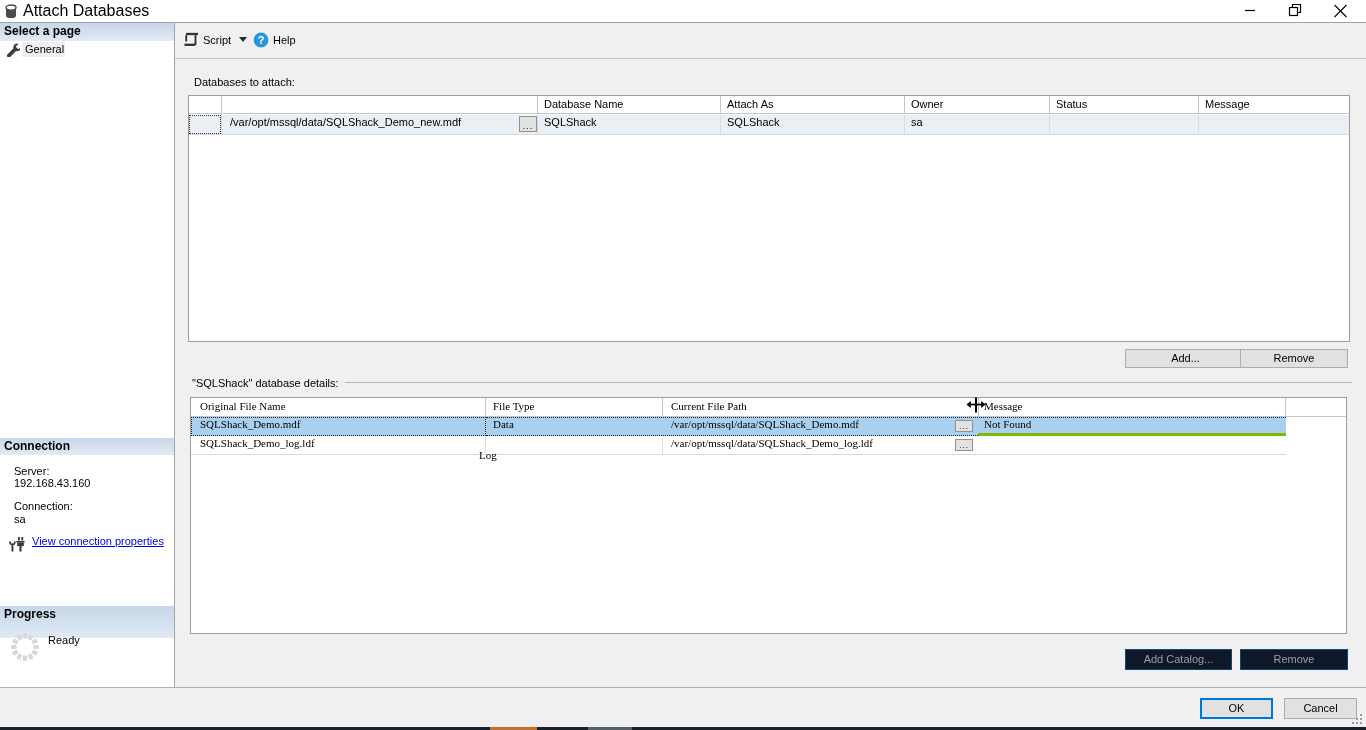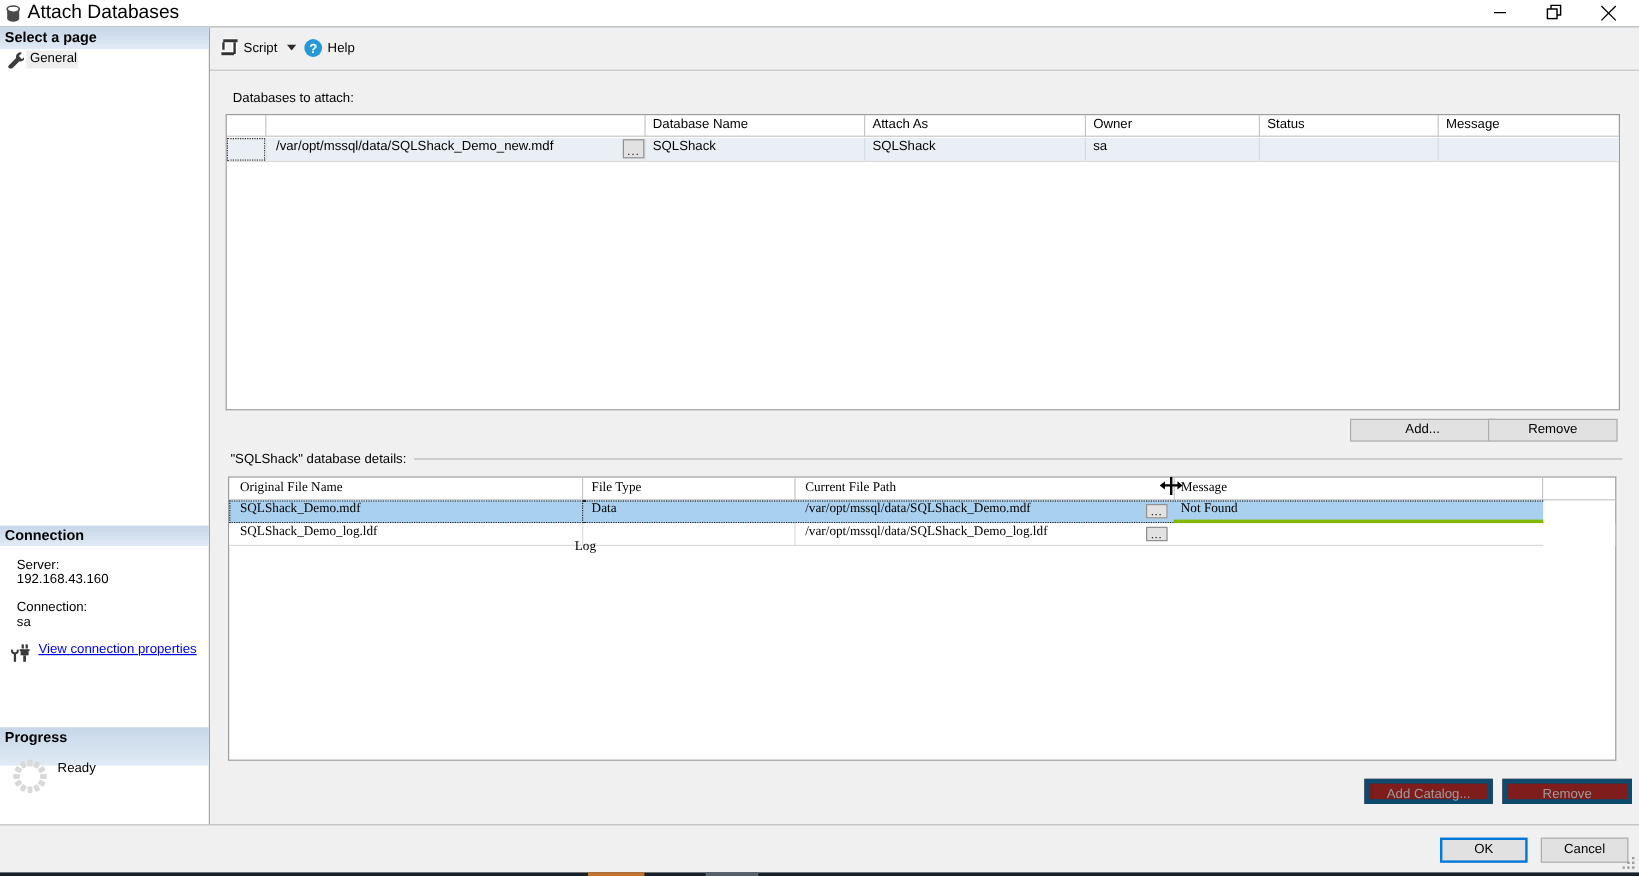--- a/index.html
+++ b/index.html
@@ -5,22 +5,22 @@
 * { box-sizing: border-box; }
 html,body { margin:0; padding:0; }
 body { width:1366px; height:730px; position:relative; overflow:hidden;
   font-family:"Liberation Sans", sans-serif; font-size:11px; color:#000;
   background:#f0f0f0; }
 .abs { position:absolute; }
 .hdr { background:linear-gradient(to bottom,#c7d7e8 0%,#d3e0ee 50%,#e1ebf6 100%);
   font-weight:bold; font-size:12px; padding-left:4px; line-height:17px; }
 .btn { background:#e1e1e1; border:1px solid #adadad; text-align:center;
   font-size:11px; }
-.btn-dis { background:#7f1d1d; border:4px solid #0c4a6e; color:#9d9d9d;
-  text-align:center; font-size:11px;margin-left:12px; }
+.btn-dis { background:#0f172a; border:1px solid #0c4a6e; color:#9d9d9d;
+  text-align:center; font-size:11px; }
 .dots-btn { background:#e2e2e2; border:1px solid #919191;
   font-size:9px; letter-spacing:1px; color:#000;
   display:flex; align-items:flex-end; justify-content:center; }
 </style>
 </head>
 <body>
 
 <div class="abs" style="left:0;top:0;width:1366px;height:23px;background:#ffffff;border-bottom:1px solid #9aa5af;">
   <svg class="abs" style="left:4px;top:4px;" width="14" height="15" viewBox="0 0 14 15">
     <path d="M2 3.5 V11.5 A5 2.6 0 0 0 12 11.5 V3.5 Z" fill="#4a4a4a"></path>

